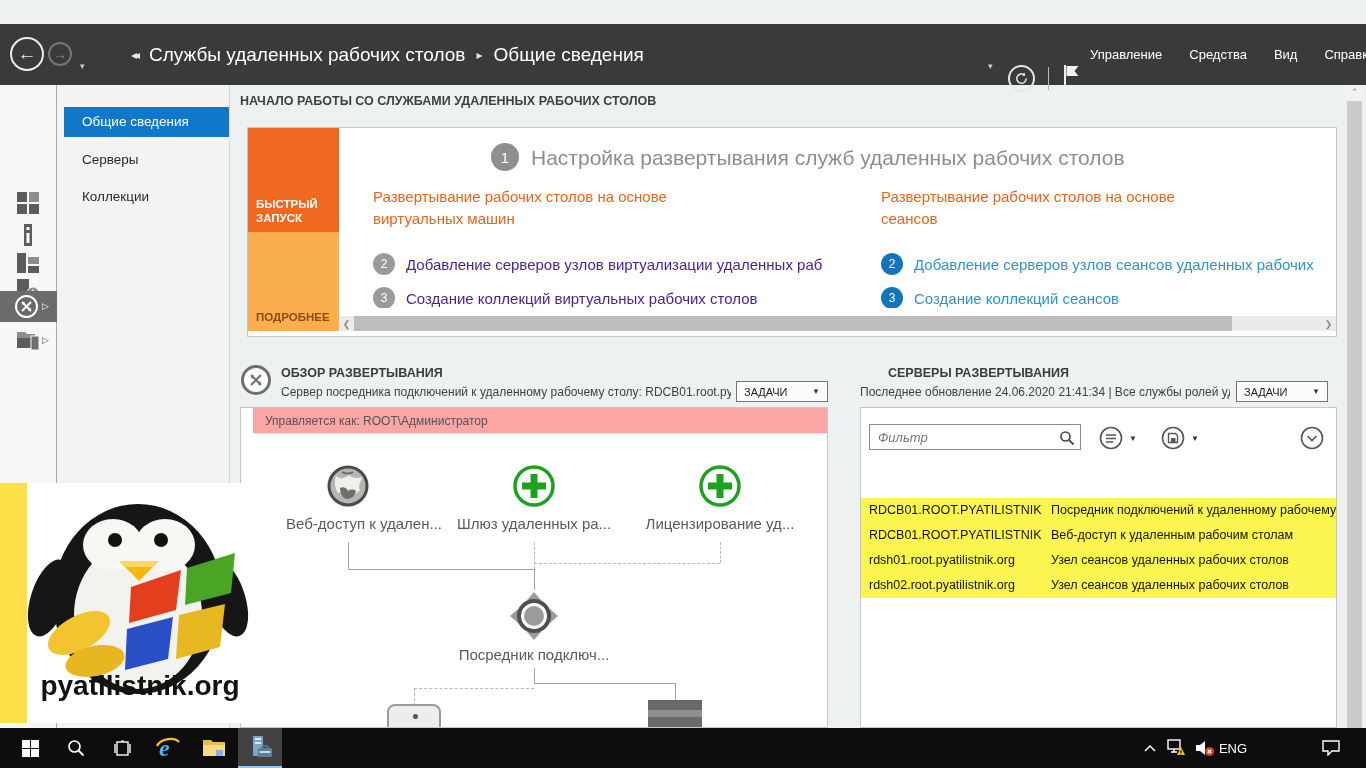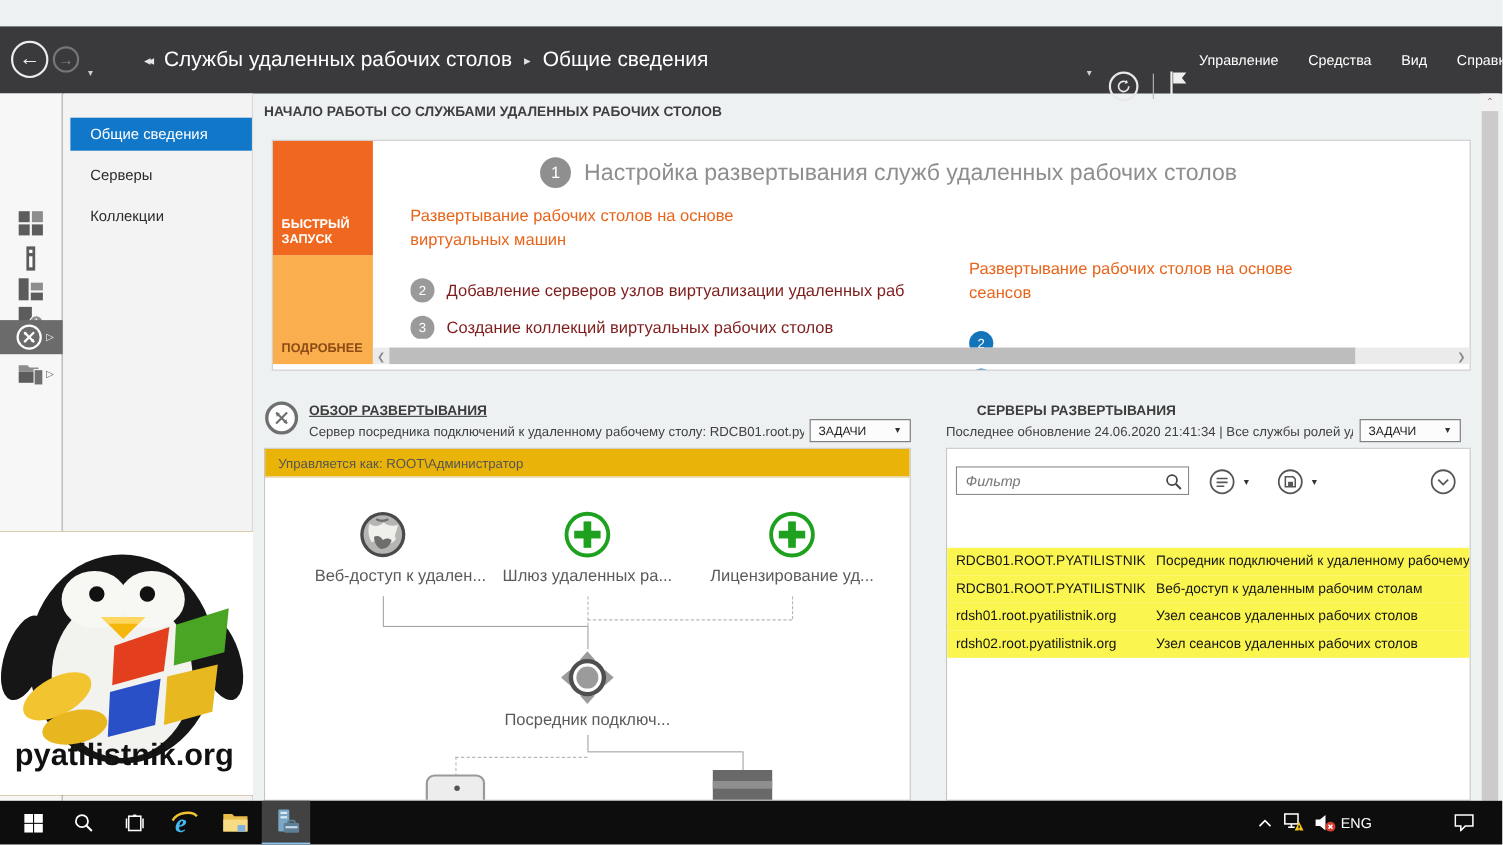--- a/index.html
+++ b/index.html
@@ -54,40 +54,40 @@
   
   .qs-panel { position:absolute; left:247px; top:127px; width:1090px; height:210px; background:#fff; border:1px solid #c9c9c9; overflow:hidden; }
   .qs-tab { position:absolute; left:0; width:91px; font-weight:bold; font-size:11.5px; }
   .qs-tab.quick { top:0; height:104px; background:#f0681f; color:#fff; }
   .qs-tab.more { top:104px; height:99px; background:#fbae4d; color:#8a4b15; }
   .qs-tab .tlabel { position:absolute; left:8px; bottom:7px; width:74px; line-height:14px; }
   .qs-step1-circle { position:absolute; left:243px; top:15px; width:28px; height:28px; border-radius:50%; background:#8f8f8f; color:#fff; font-size:15px; display:flex; align-items:center; justify-content:center; }
   .qs-step1-title { position:absolute; left:283px; top:18px; font-size:21px; font-weight:300; color:#8e8e8e; }
   .qs-col { position:absolute; top:58px; height:122px; overflow:hidden; }
   .qs-col.vm { left:125px; width:478px; }
-  .qs-col.sess { left:633px; width:452px;margin-top:48px; }
+  .qs-col.sess { left:633px; width:452px; }
   .qs-heading { font-size:15px; line-height:22px; color:#e8641b; }
   .qs-step { position:absolute; left:0; display:flex; align-items:center; }
   .qs-step .num { width:22px; height:22px; border-radius:50%; color:#fff; font-size:12px; display:flex; align-items:center; justify-content:center; flex:none; }
   .qs-step.gray .num { background:#9a9a9a; }
   .qs-step.blue .num { background:#1474ba; }
   .qs-step .lbl { margin-left:11px; font-size:15px; white-space:nowrap; }
-  .qs-step.gray .lbl { color:#7f1d1d; }
+  .qs-step.gray .lbl { color:#4c1d95; }
   .qs-step.blue .lbl { color:#2e94c8; }
   .qs-hscroll { position:absolute; left:91px; top:188px; width:997px; height:15px; background:#ebebeb; }
   .qs-hscroll .arr { position:absolute; top:0; width:15px; height:15px; color:#8a8a8a; font-size:9px; display:flex; align-items:center; justify-content:center; }
   .qs-hscroll .thumb { position:absolute; left:15px; top:0; width:878px; height:15px; background:#bdbdbd; }
 
   
   .ov-icon { position:absolute; left:240px; top:364px; }
-  .ov-title { position:absolute; left:281px; top:366px;text-decoration:underline; }
+  .ov-title { position:absolute; left:281px; top:366px; }
   .ov-sub { position:absolute; left:281px; top:385px; max-width:450px; overflow:hidden; }
   .ov-tasks { left:736px; top:381px; }
   .ov-panel { position:absolute; left:240px; top:407px; width:588px; height:321px; background:#fff; border:1px solid #c6c6c6; overflow:hidden; }
-  .managed-bar { position:absolute; left:0; top:0; width:100%; height:26px; background:#eab308; border-bottom:1px solid #e3e3e3; font-size:12px; color:#555; line-height:26px; padding-left:12px; }
+  .managed-bar { position:absolute; left:12px; top:0; width:100%; height:26px; background:#fca5a5; border-bottom:1px solid #e3e3e3; font-size:12px; color:#555; line-height:26px; padding-left:12px; }
   .node { position:absolute; width:44px; height:44px; }
   .node-label { position:absolute; width:200px; text-align:center; font-size:15px; color:#5a5a5a; white-space:nowrap; }
   .conn { position:absolute; }
   .conn.solidv { width:1px; background:#a3a3a3; }
   .conn.solidh { height:1px; background:#a3a3a3; }
   .conn.dashv { width:0; border-left:1px dashed #b8b8b8; }
   .conn.dashh { height:0; border-top:1px dashed #b8b8b8; }
   .host-left { position:absolute; left:146px; top:296px; width:54px; height:34px; border:2px solid #9a9a9a; border-radius:8px; background:#ededed; }
   .host-left .dot { position:absolute; left:24px; top:8px; width:5px; height:5px; border-radius:50%; background:#555; }
   .host-right { position:absolute; left:407px; top:292px; width:54px; height:34px; background:#696969; }
@@ -117,21 +117,21 @@
   .vscroll .up { position:absolute; left:0; top:2px; width:17px; text-align:center; color:#8a8a8a; font-size:9px; }
   .vscroll .thumb { position:absolute; left:1px; top:16px; width:15px; height:627px; background:#cbcbcb; }
 
   
   .taskbar { position:absolute; left:0; top:728px; width:1366px; height:40px; background:#0d0d0d; }
   .tb-btn { position:absolute; top:0; width:44px; height:40px; display:flex; align-items:center; justify-content:center; }
   .tb-btn.active { background:#424242; border-bottom:2px solid #8cc6ee; }
   .tray-item { position:absolute; top:0; height:40px; display:flex; align-items:center; justify-content:center; color:#fff; }
 
   
-  .watermark { position:absolute; left:0; top:483px; width:230px; height:240px; background:#a16207; }
+  .watermark { position:absolute; left:0; top:483px; width:230px; height:240px; background:#fde047;padding-left:27px; }
 </style>
 </head>
 <body>
 
 <div class="screen">
 
 
   <div class="navbar">
     <div class="navcircle back-btn">←</div>
     <div class="navcircle fwd-btn">→</div>
@@ -230,20 +230,21 @@
       <div class="qs-step gray" style="top:101px">
         <span class="num">3</span>
         <span class="lbl">Создание коллекций виртуальных рабочих столов</span>
       </div>
     </div>
 
     <div class="qs-col sess">
       <div class="qs-heading" style="width:330px">Развертывание рабочих столов на основе сеансов</div>
       <div class="qs-step blue" style="top:67px">
         <span class="num">2</span>
+        <span class="lbl">Добавление серверов узлов сеансов удаленных рабочих</span>
       </div>
       <div class="qs-step blue" style="top:101px">
         <span class="num">3</span>
         <span class="lbl">Создание коллекций сеансов</span>
       </div>
     </div>
 
     <div class="qs-hscroll">
       <div class="arr" style="left:0">❮</div>
       <div class="thumb"></div>

